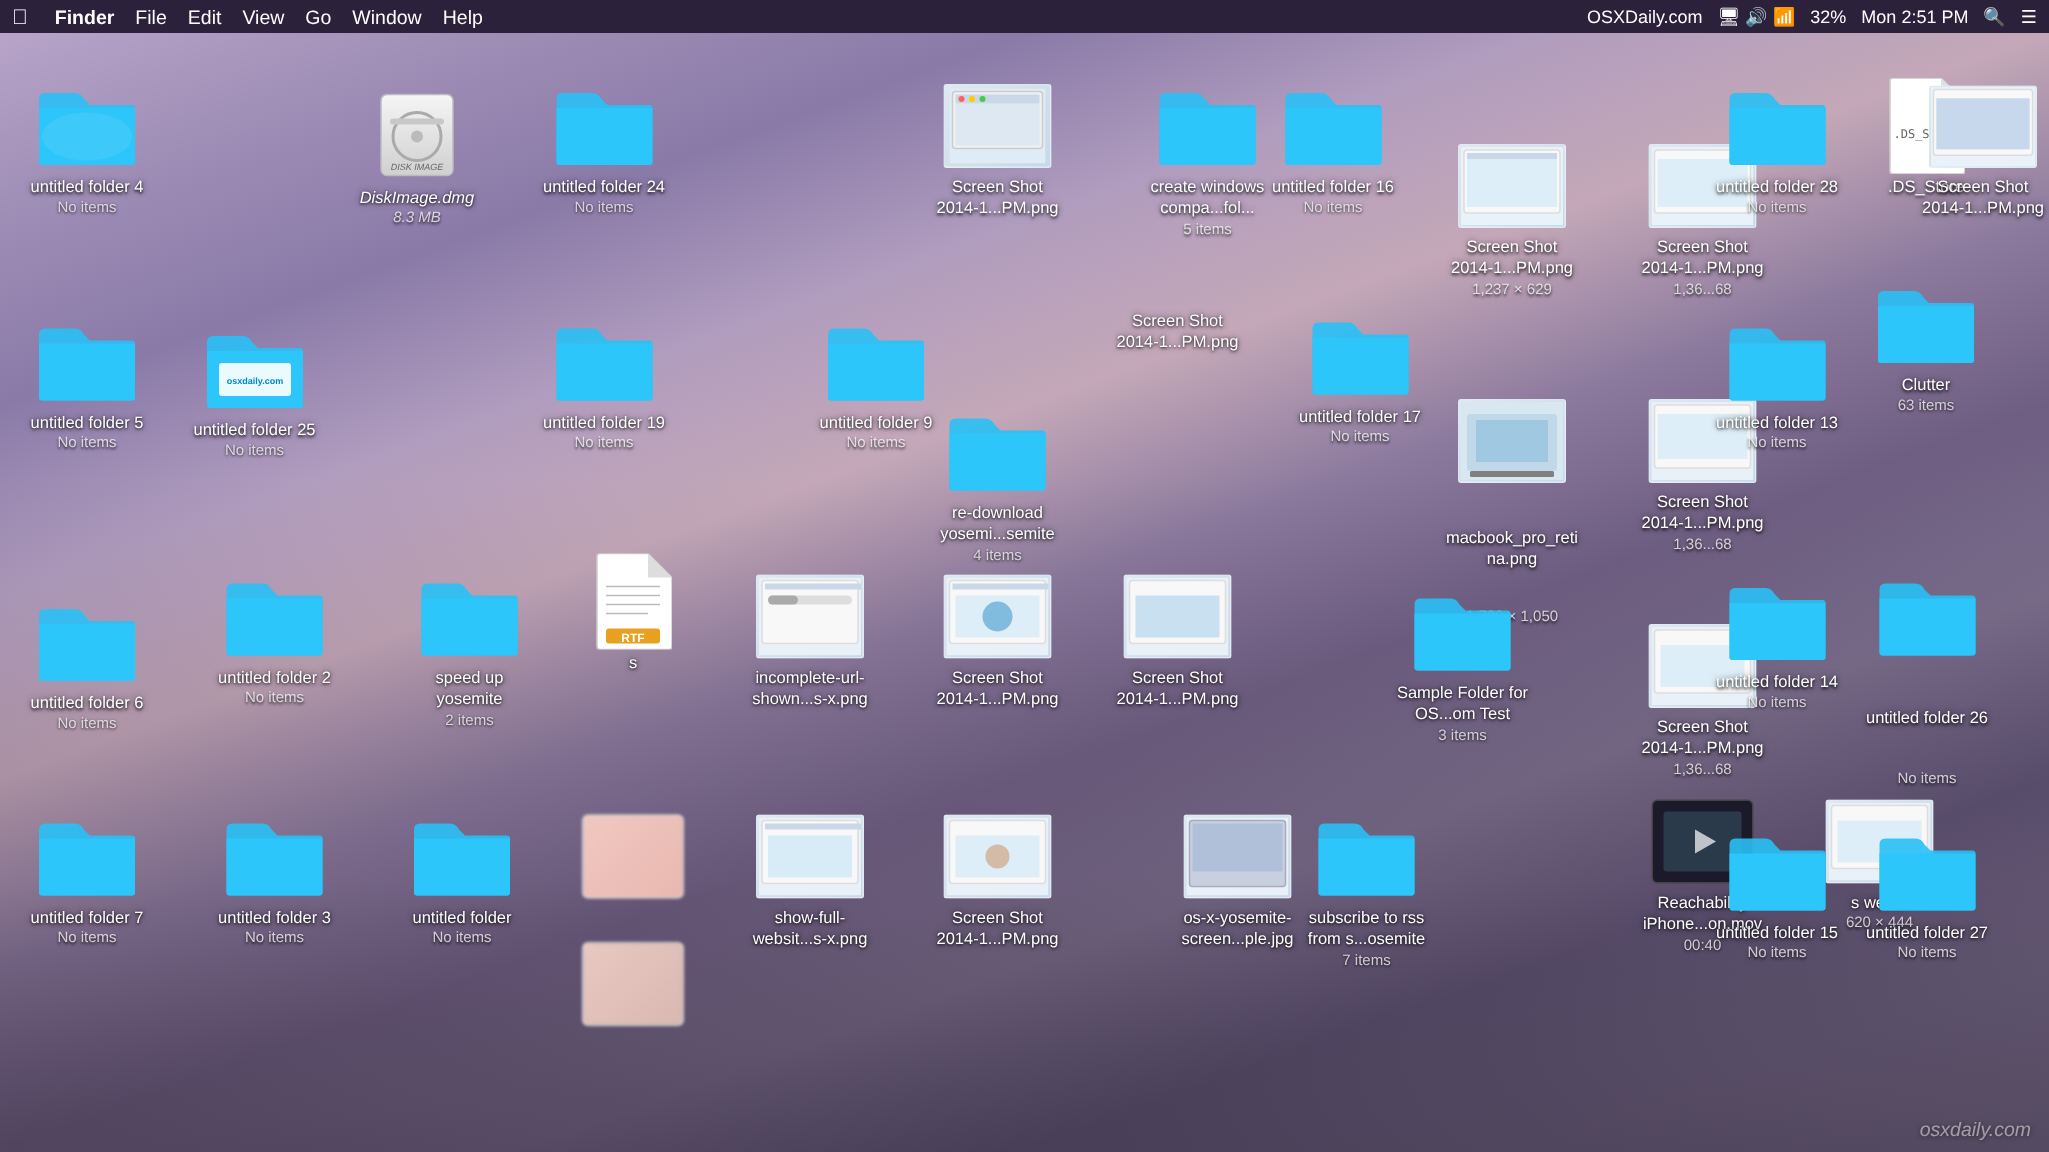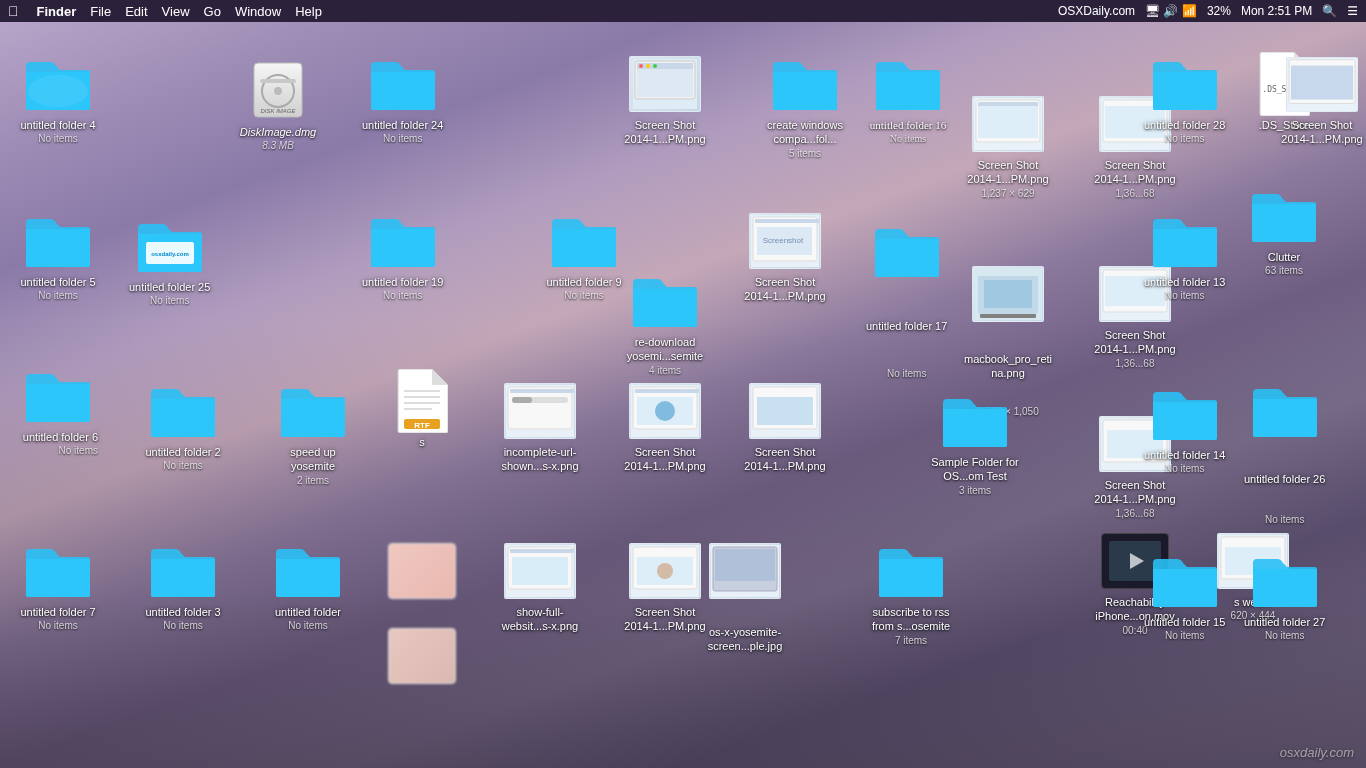--- a/index.html
+++ b/index.html
@@ -270,21 +270,21 @@
     <div class="icon-wrapper">
       <svg class="folder-icon" viewBox="0 0 68 56">
         <path d="M2,10 Q2,6 6,6 L26,6 Q30,6 32,10 L36,14 L64,14 Q66,14 66,16 L66,52 Q66,54 64,54 L4,54 Q2,54 2,52 Z" fill="#29c0f5" opacity="0.9"></path>
         <path d="M2,16 L66,16 L66,52 Q66,54 64,54 L4,54 Q2,54 2,52 Z" fill="#2dc6fb"></path>
       </svg>
     </div>
     <span class="label">create windows compa...fol...</span>
     <span class="sublabel">5 items</span>
   </div>
 
-  <div class="desktop-item" style="left:868px; top:28px;font-family:Liberation Serif, serif;">
+  <div class="desktop-item" style="left:848px; top:28px;">
     <div class="icon-wrapper">
       <svg class="folder-icon" viewBox="0 0 68 56">
         <path d="M2,10 Q2,6 6,6 L26,6 Q30,6 32,10 L36,14 L64,14 Q66,14 66,16 L66,52 Q66,54 64,54 L4,54 Q2,54 2,52 Z" fill="#29c0f5" opacity="0.9"></path>
         <path d="M2,16 L66,16 L66,52 Q66,54 64,54 L4,54 Q2,54 2,52 Z" fill="#2dc6fb"></path>
       </svg>
     </div>
     <span class="label">untitled folder 16</span>
     <span class="sublabel">No items</span>
   </div>
 
@@ -403,35 +403,24 @@
       <svg class="folder-icon" viewBox="0 0 68 56">
         <path d="M2,10 Q2,6 6,6 L26,6 Q30,6 32,10 L36,14 L64,14 Q66,14 66,16 L66,52 Q66,54 64,54 L4,54 Q2,54 2,52 Z" fill="#29c0f5" opacity="0.9"></path>
         <path d="M2,16 L66,16 L66,52 Q66,54 64,54 L4,54 Q2,54 2,52 Z" fill="#2dc6fb"></path>
       </svg>
     </div>
     <span class="label">re-download yosemi...semite</span>
     <span class="sublabel">4 items</span>
   </div>
 
   <div class="desktop-item" style="left:740px; top:185px;">
-    <div class="icon-wrapper">
-      <div class="thumb-icon screen-shot">
-        <svg width="68" height="52" viewBox="0 0 68 52">
-            <rect width="68" height="52" fill="#e8f0f8"></rect>
-            <rect x="2" y="2" width="64" height="44" rx="2" fill="#f8f8f8" stroke="#ddd"></rect>
-            <rect x="4" y="4" width="64" height="4" fill="#c8d8e8"></rect>
-            <rect x="6" y="12" width="55" height="28" fill="#dde8f5"></rect>
-            <text x="32" y="28" text-anchor="middle" font-size="8" fill="#7090b0">Screenshot</text>
-          </svg>
-      </div>
-    </div>
-    <span class="label">Screen Shot 2014-1...PM.png</span>
-  </div>
-
-  <div class="desktop-item" style="left:866px; top:195px;gap:34px;">
+    <span class="label">Screen Shot 2014-1...PM.png</span>
+  </div>
+
+  <div class="desktop-item" style="left:866px; top:181px;">
     <div class="icon-wrapper">
       <svg class="folder-icon" viewBox="0 0 68 56">
         <path d="M2,10 Q2,6 6,6 L26,6 Q30,6 32,10 L36,14 L64,14 Q66,14 66,16 L66,52 Q66,54 64,54 L4,54 Q2,54 2,52 Z" fill="#29c0f5" opacity="0.9"></path>
         <path d="M2,16 L66,16 L66,52 Q66,54 64,54 L4,54 Q2,54 2,52 Z" fill="#2dc6fb"></path>
       </svg>
     </div>
     <span class="label">untitled folder 17</span>
     <span class="sublabel">No items</span>
   </div>
 
@@ -479,21 +468,21 @@
     <div class="icon-wrapper">
       <svg class="folder-icon" viewBox="0 0 68 56">
         <path d="M2,10 Q2,6 6,6 L26,6 Q30,6 32,10 L36,14 L64,14 Q66,14 66,16 L66,52 Q66,54 64,54 L4,54 Q2,54 2,52 Z" fill="#29c0f5" opacity="0.9"></path>
         <path d="M2,16 L66,16 L66,52 Q66,54 64,54 L4,54 Q2,54 2,52 Z" fill="#2dc6fb"></path>
       </svg>
     </div>
     <span class="label">Clutter</span>
     <span class="sublabel">63 items</span>
   </div>
 
-  <div class="desktop-item" style="left:18px; top:340px;align-items:flex-end;">
+  <div class="desktop-item" style="left:18px; top:372px;">
     <div class="icon-wrapper">
       <svg class="folder-icon" viewBox="0 0 68 56">
         <path d="M2,10 Q2,6 6,6 L26,6 Q30,6 32,10 L36,14 L64,14 Q66,14 66,16 L66,52 Q66,54 64,54 L4,54 Q2,54 2,52 Z" fill="#29c0f5" opacity="0.9"></path>
         <path d="M2,16 L66,16 L66,52 Q66,54 64,54 L4,54 Q2,54 2,52 Z" fill="#2dc6fb"></path>
       </svg>
     </div>
     <span class="label">untitled folder 6</span>
     <span class="sublabel">No items</span>
   </div>
 
@@ -686,21 +675,21 @@
             <rect width="68" height="52" fill="#e8f0f8"></rect>
             <rect x="2" y="2" width="64" height="42" rx="2" fill="#f8f8f8" stroke="#ddd"></rect>
             <rect x="6" y="12" width="56" height="28" fill="#ddeef8"></rect>
             <circle cx="34" cy="26" r="8" fill="#cc8855" opacity="0.5"></circle>
           </svg>
       </div>
     </div>
     <span class="label">Screen Shot 2014-1...PM.png</span>
   </div>
 
-  <div class="desktop-item" style="left:700px; top:515px;gap:20px;">
+  <div class="desktop-item" style="left:780px; top:515px;">
     <div class="icon-wrapper">
       <div class="thumb-icon screen-shot">
         <svg width="68" height="52" viewBox="0 0 68 52">
             <rect width="68" height="52" fill="#e8f0f8"></rect>
             <rect x="2" y="2" width="64" height="44" rx="2" fill="#c8d0e0" stroke="#aab"></rect>
             <rect x="4" y="4" width="60" height="32" fill="#b0c0d8"></rect>
           </svg>
       </div>
     </div>
     <span class="label">os-x-yosemite-screen...ple.jpg</span>

